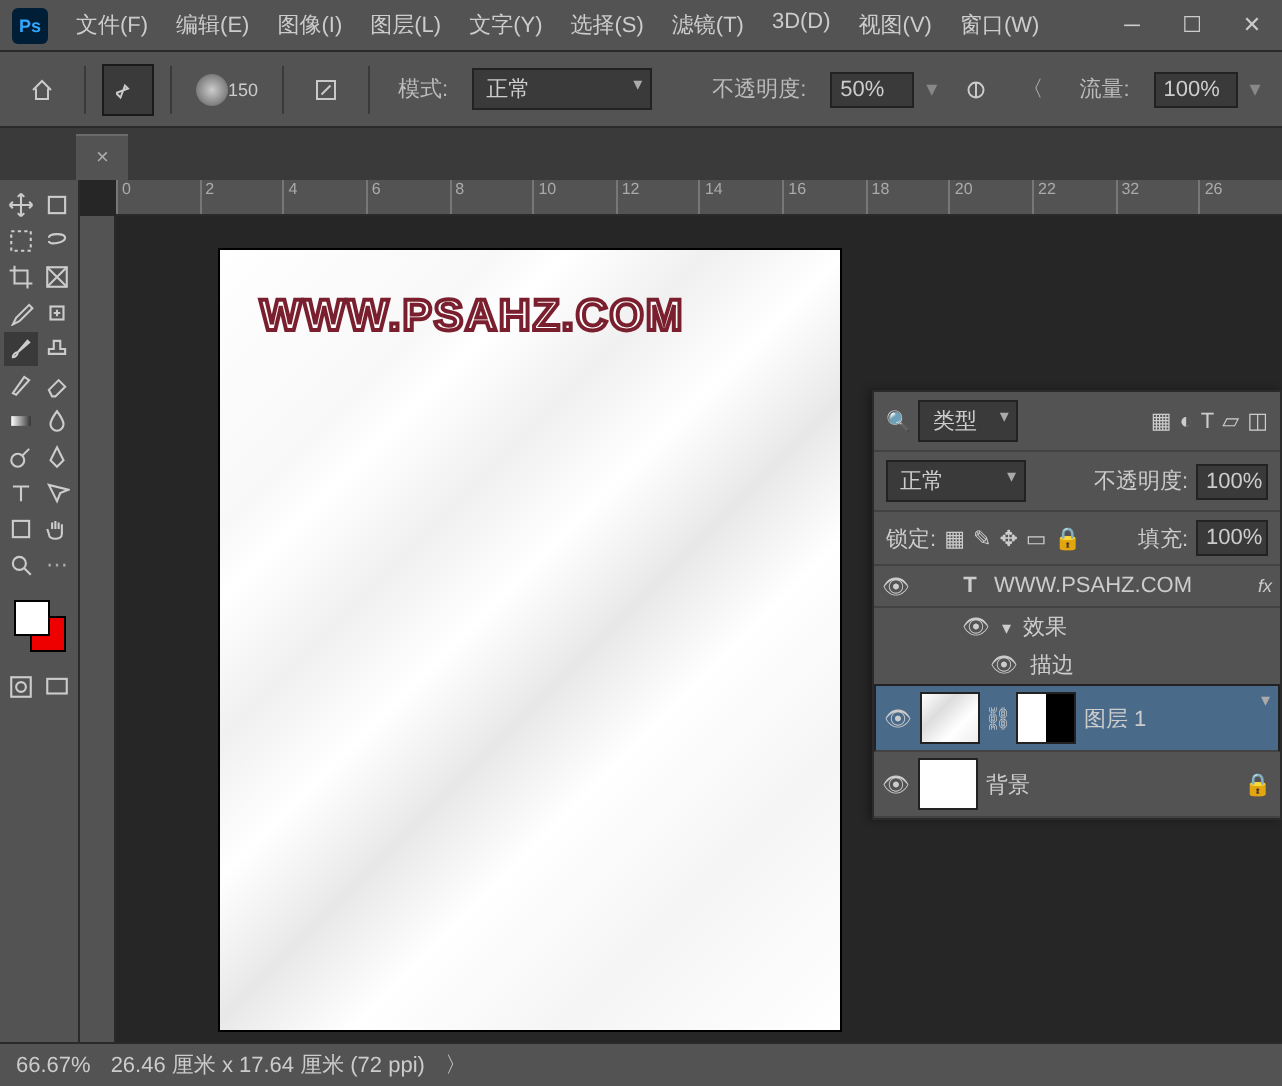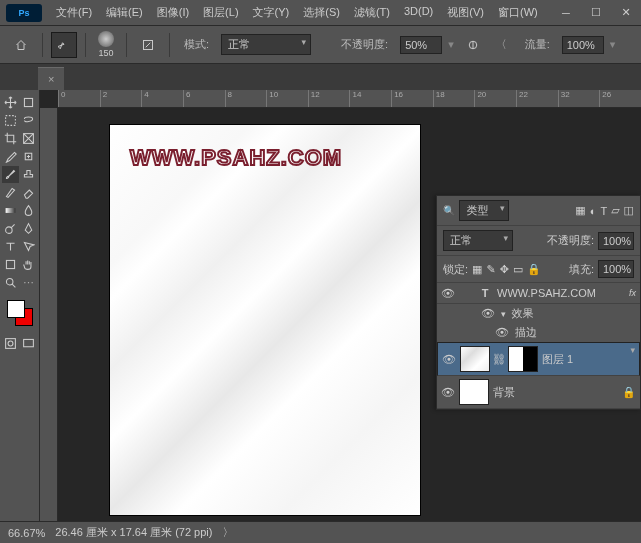--- a/index.html
+++ b/index.html
@@ -1,26 +1,26 @@
 <!DOCTYPE html>
 <html><head>
 <meta charset="utf-8">
 <style>
 *{margin:0;padding:0;box-sizing:border-box;font-family:"Microsoft YaHei",Arial,sans-serif;font-size:11px;color:#ccc;user-select:none}
 body{background:#535353;width:641px;height:543px;overflow:hidden;position:relative}
 .titlebar{height:26px;background:#535353;display:flex;align-items:center;padding-left:6px;border-bottom:1px solid #2a2a2a}
-.ps-logo{width:36px;height:18px;background:#001e36;border-radius:3px;display:flex;align-items:center;justify-content:center;color:#31a8ff;font-size:9px;font-weight:bold;margin-right:8px}
+.ps-logo{width:18px;height:18px;background:#001e36;border-radius:3px;display:flex;align-items:center;justify-content:center;color:#31a8ff;font-size:9px;font-weight:bold;margin-right:8px}
 .menu{display:flex;gap:2px;flex:1}
 .menu-item{padding:4px 6px;cursor:pointer}
 .win-btns{display:flex;margin-left:auto}
 .win-btn{width:30px;height:26px;display:flex;align-items:center;justify-content:center;cursor:pointer}
 .optbar{height:38px;background:#535353;display:flex;align-items:center;padding:0 8px;gap:6px;border-bottom:1px solid #2a2a2a}
 .opt-btn{width:26px;height:26px;display:flex;align-items:center;justify-content:center;cursor:pointer}
 .opt-btn.active{background:#3a3a3a;border:1px solid #1a1a1a}
-.brush-prev{display:flex;flex-direction:column;align-items:center;padding:0 4px}
+.brush-prev{display:flex;align-items:center;padding:0 4px}
 .brush-dot{width:16px;height:16px;background:radial-gradient(circle,#ccc 0%,#888 60%,transparent 100%);border-radius:50%}
 .brush-sz{font-size:9px;margin-top:1px}
 .opt-sep{width:1px;height:24px;background:#3a3a3a;margin:0 2px}
 .opt-label{color:#bbb;margin:0 6px}
 .sel{background:#3a3a3a;border:1px solid #222;padding:2px 18px 2px 6px;position:relative;min-width:90px}
 .sel::after{content:"▾";position:absolute;right:4px;top:2px;font-size:9px;color:#aaa}
 .num-in{background:#3a3a3a;border:1px solid #222;padding:2px 4px;width:42px;text-align:left}
 .tabbar{height:26px;background:#3a3a3a;display:flex;align-items:flex-end;padding-left:38px}
 .doc-tab{background:#535353;padding:5px 10px;border-top:1px solid #6a6a6a;display:flex;align-items:center;gap:8px}
 .tab-close{cursor:pointer;color:#aaa}

